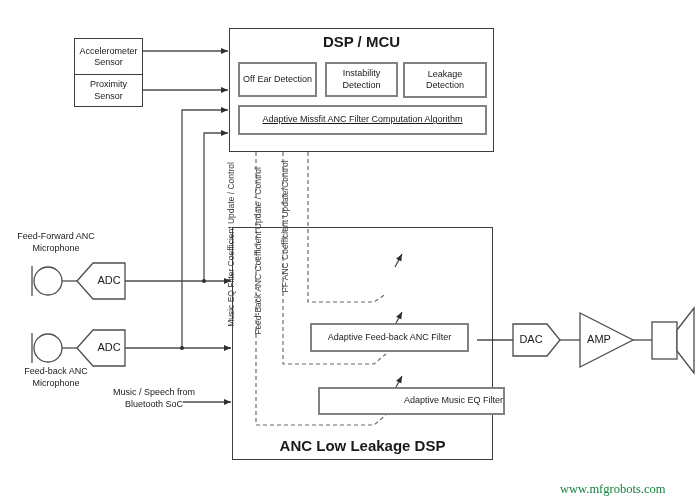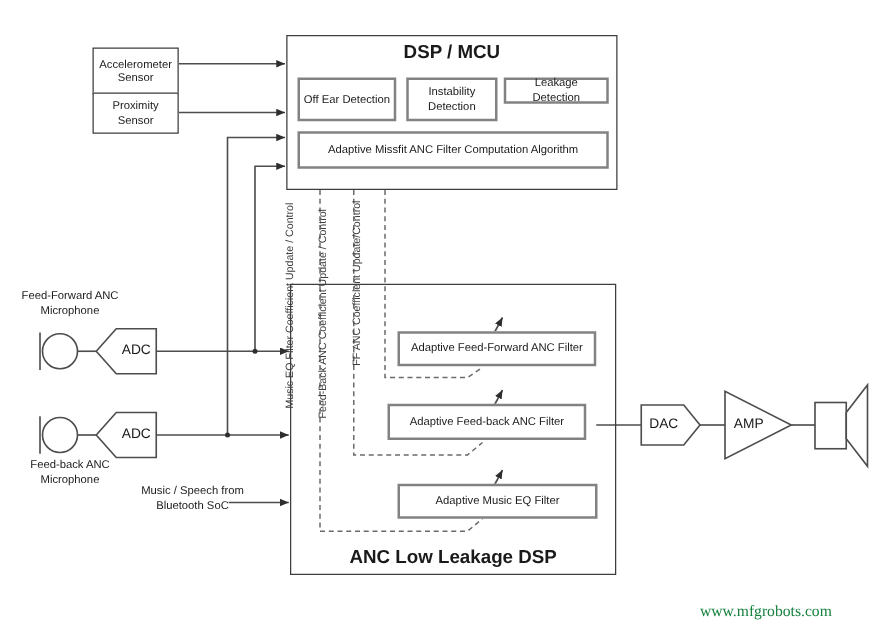--- a/index.html
+++ b/index.html
@@ -98,42 +98,39 @@
   <div class="abs title" style="left:229px;top:33px;width:265px;">DSP / MCU</div>
   <div class="abs inner" style="left:238px;top:62px;width:79px;height:35px;">
     <span class="lbl">Off Ear Detection</span>
   </div>
   <div class="abs inner" style="left:325px;top:62px;width:73px;height:35px;">
     <div>
         <span class="lbl2">Instability</span>
         <span class="lbl2">Detection</span>
       </div>
   </div>
-  <div class="abs inner" style="left:403px;top:62px;width:84px;height:21px;">
+  <div class="abs inner" style="left:403px;top:62px;width:84px;height:36px;">
     <div>
         <span class="lbl2">Leakage</span>
         <span class="lbl2">Detection</span>
       </div>
   </div>
-  <div class="abs inner" style="left:238px;top:105px;width:249px;height:30px;">
+  <div class="abs inner" style="left:238px;top:105px;width:249px;height:30px;text-decoration:underline;">
     <span class="lbl">Adaptive Missfit ANC Filter Computation Algorithm</span>
   </div>
 
   <div class="abs rot" style="left:237px;top:320px;width:175px;height:12px;">Music EQ Filter Coefficient Update / Control</div>
   <div class="abs rot" style="left:264px;top:325px;width:172px;height:12px;">Feed-Back ANC Coefficient Update / Control</div>
   <div class="abs rot" style="left:291px;top:286px;width:143px;height:12px;">FF ANC Coefficient Update/Control</div>
 
   <div class="abs frame" style="left:232px;top:227px;width:261px;height:233px;"></div>
-  <div class="abs inner" style="left:318px;top:265px;width:159px;height:28px;">
-    <span class="lbl">Adaptive Feed-Forward ANC Filter</span>
-  </div>
   <div class="abs inner" style="left:310px;top:323px;width:159px;height:29px;">
     <span class="lbl">Adaptive Feed-back ANC Filter</span>
   </div>
-  <div class="abs inner" style="left:318px;top:387px;width:160px;height:28px;">
+  <div class="abs inner" style="left:318px;top:387px;width:187px;height:28px;align-items:flex-end;">
     <span class="lbl">Adaptive Music EQ Filter</span>
   </div>
   <div class="abs title" style="left:232px;top:437px;width:261px;">ANC Low Leakage DSP</div>
 
   <div class="abs freelbl" style="left:10px;top:231px;width:92px;">
     <span class="lbl2">Feed-Forward ANC</span>
       <span class="lbl2">Microphone</span>
   </div>
   <div class="abs freelbl" style="left:10px;top:366px;width:92px;">
     <span class="lbl2">Feed-back ANC</span>

